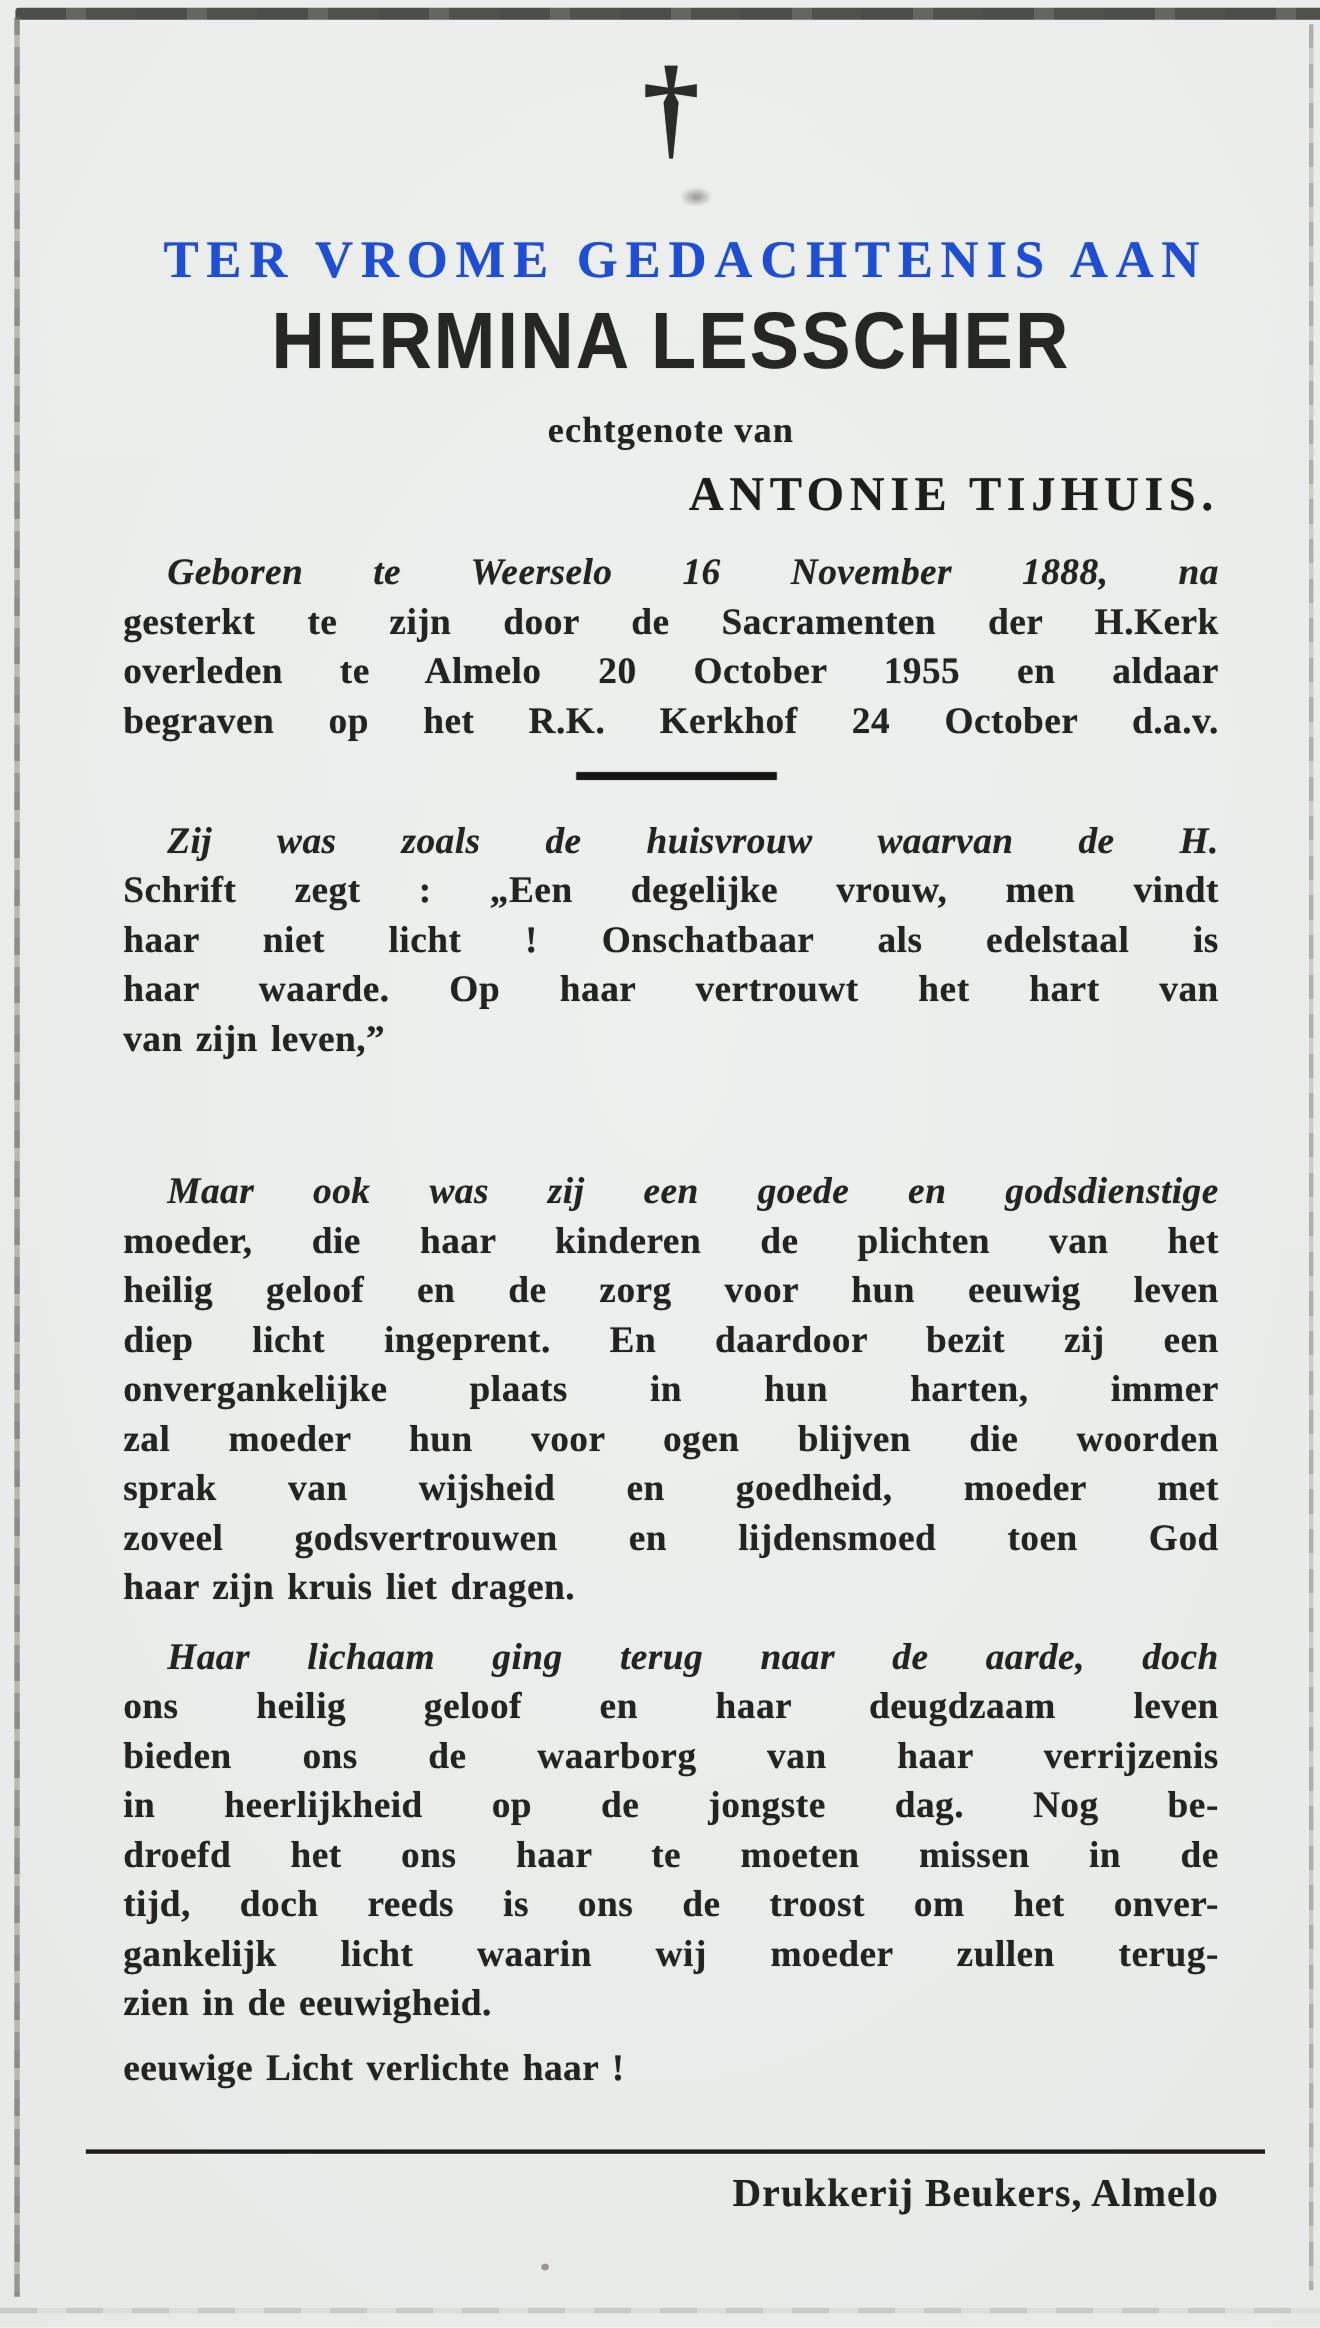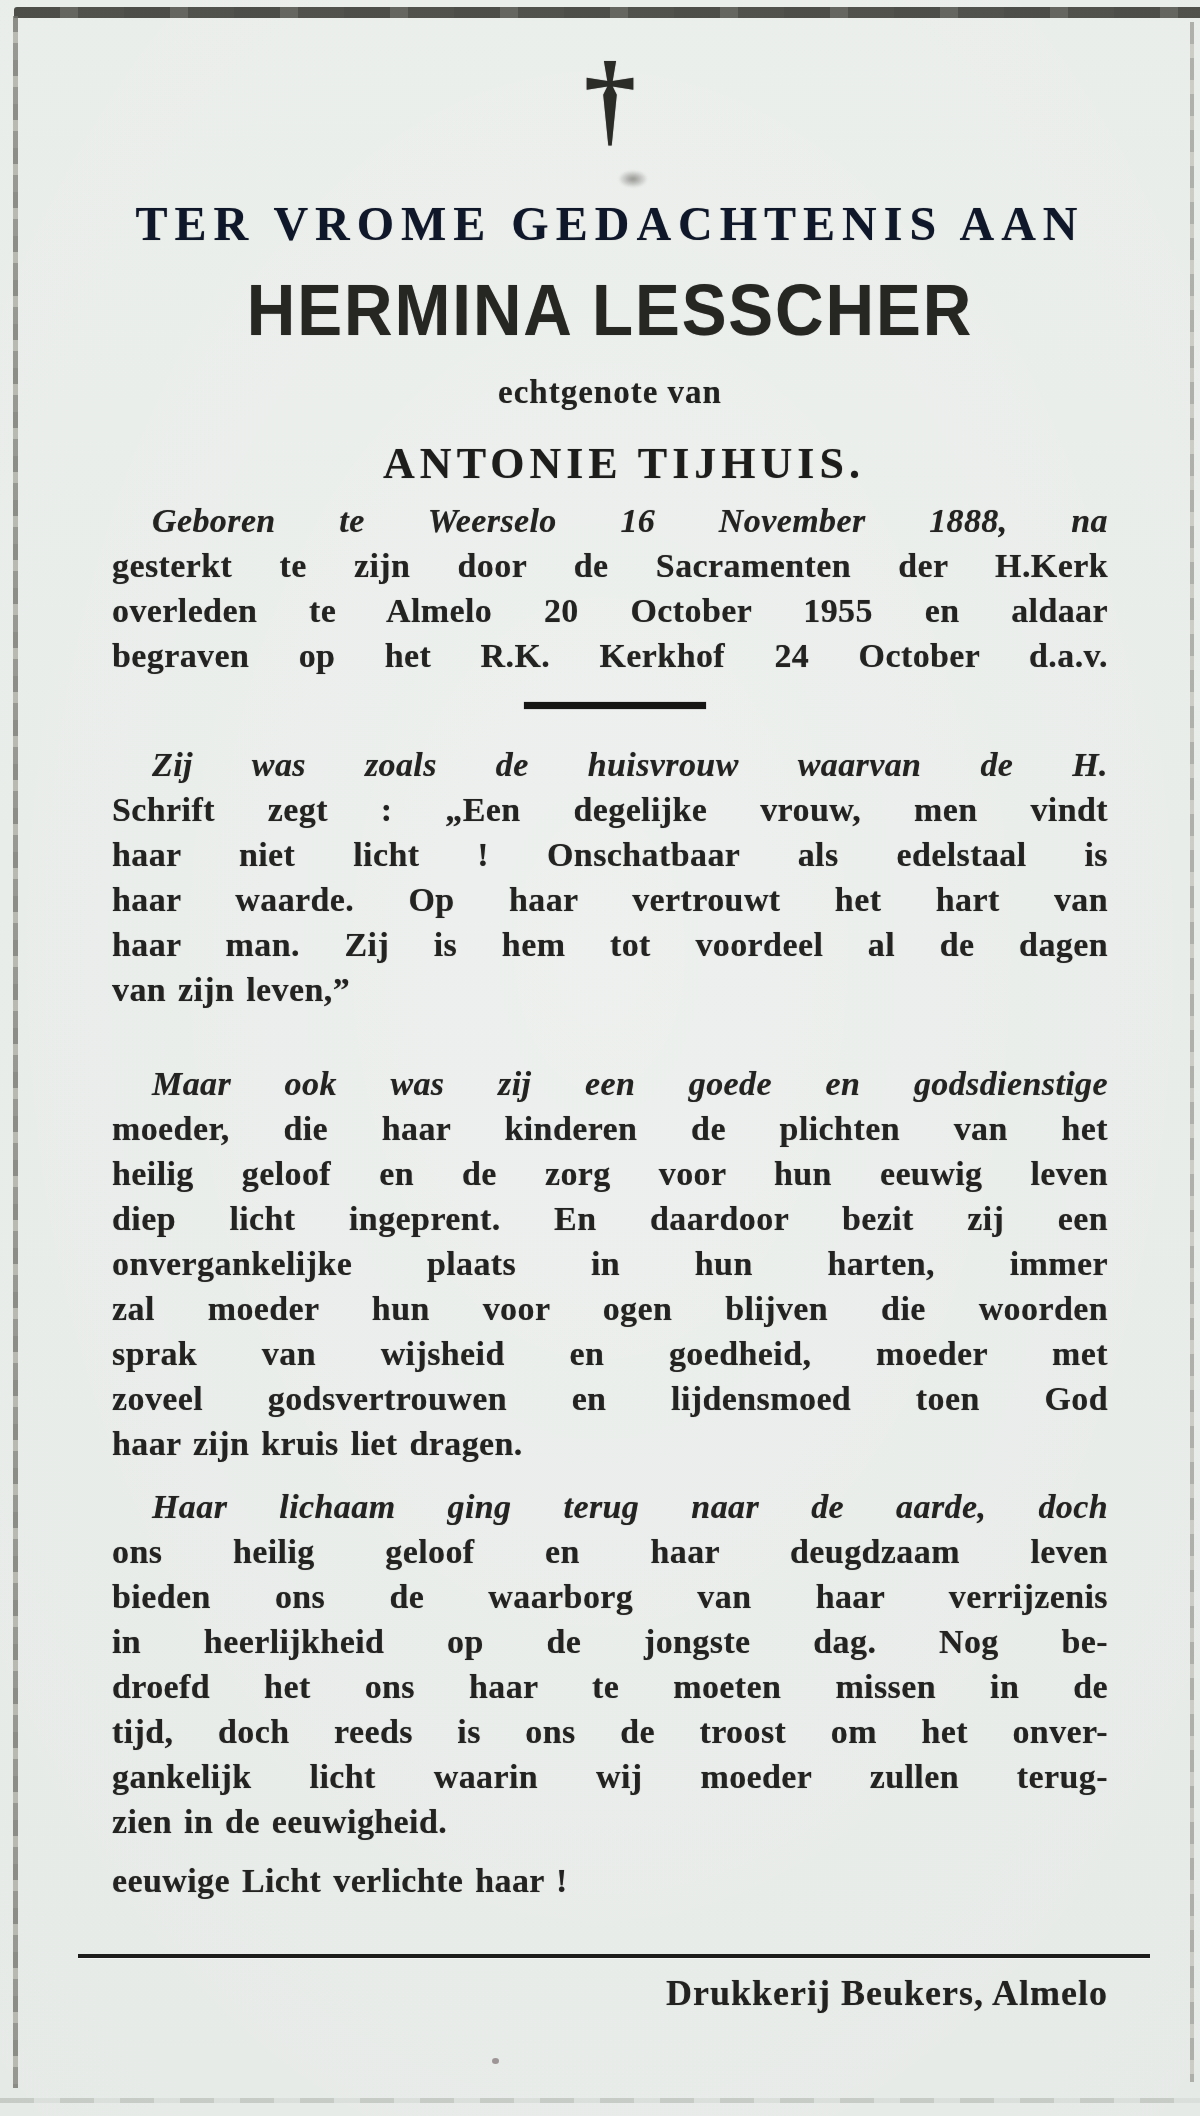--- a/index.html
+++ b/index.html
@@ -24,30 +24,30 @@
   .edge-bottom{position:absolute;left:0;top:2098px;width:1200px;height:5px;
     background:repeating-linear-gradient(90deg,#c3c8c3 0 34px,#dadedA 34px 60px);
     opacity:.9;}
   
   .cross{position:absolute;left:112px;top:46px;width:996px;text-align:center;
     font:700 104px/1 "Liberation Serif", serif;color:#2b2b28;text-shadow:0 0 1px rgba(0,0,0,.45);}
   .smudge{position:absolute;left:618px;top:170px;width:30px;height:18px;border-radius:50%;
     background:radial-gradient(ellipse at center, rgba(62,58,54,.5), rgba(62,58,54,0) 70%);filter:blur(1px);}
   .speck{position:absolute;left:492px;top:2058px;width:7px;height:6px;border-radius:50%;
     background:rgba(96,78,82,.55);filter:blur(.4px);}
-  .memorial{position:absolute;left:112px;top:198px;width:996px;margin:0;text-align:center;
-    font:700 48px/1.1 "Liberation Serif", serif;letter-spacing:7px;color:#0f172a;
+  .memorial{position:absolute;left:112px;top:198px;width:996px;margin:13px;text-align:center;
+    font:700 48px/1.1 "Liberation Serif", serif;letter-spacing:7px;color:#1d4ed8;
     text-shadow:0 0 1px rgba(0,0,0,.4);}
   .name{position:absolute;left:112px;top:272px;width:996px;margin:0;text-align:center;
     font:700 70px/1.1 "Liberation Sans", sans-serif;letter-spacing:2px;color:#262623;
     transform:scale(.96,1.04);text-shadow:0 0 1px rgba(0,0,0,.35);}
   .relation{position:absolute;left:112px;top:374px;width:996px;text-align:center;
     font:700 33px/1.1 "Liberation Serif", serif;letter-spacing:1px;color:#222220;
     text-shadow:0 0 1px rgba(0,0,0,.35);}
-  .spouse{position:absolute;left:112px;top:426px;width:996px;margin:14px;text-align:center;
+  .spouse{position:absolute;left:112px;top:426px;width:996px;margin:0;text-align:right;
     font:700 44px/1.1 "Liberation Serif", serif;letter-spacing:5px;color:#1d1d1b;
     text-shadow:0 0 1px rgba(0,0,0,.4);}
   
   .para{position:absolute;left:112px;width:996px;}
   .para-birth-death{top:498px;}
   .para-scripture{top:742px;}
   .para-mother{top:1041px;margin-top:20px;}
   .para-resurrection{top:1484px;}
   .para-prayer{top:1858px;}
   .line{font:700 34px/45px "Liberation Serif", serif;color:#232321;letter-spacing:.4px;
@@ -89,21 +89,20 @@
         <div class="line indent">Geboren te Weerselo 16 November 1888, na</div>
         <div class="line">gesterkt te zijn door de Sacramenten der H.Kerk</div>
         <div class="line">overleden te Almelo 20 October 1955 en aldaar</div>
         <div class="line">begraven op het R.K. Kerkhof 24 October d.a.v.</div>
       </div>
       <div class="para para-scripture">
         <div class="line indent">Zij was zoals de huisvrouw waarvan de H.</div>
         <div class="line">Schrift zegt : „Een degelijke vrouw, men vindt</div>
         <div class="line">haar niet licht ! Onschatbaar als edelstaal is</div>
         <div class="line">haar waarde. Op haar vertrouwt het hart van</div>
-        <div class="line">haar man. Zij is hem tot voordeel al de dagen</div>
         <div class="line lastline">van zijn leven,”</div>
       </div>
       <div class="para para-mother">
         <div class="line indent">Maar ook was zij een goede en godsdienstige</div>
         <div class="line">moeder, die haar kinderen de plichten van het</div>
         <div class="line">heilig geloof en de zorg voor hun eeuwig leven</div>
         <div class="line">diep licht ingeprent. En daardoor bezit zij een</div>
         <div class="line">onvergankelijke plaats in hun harten, immer</div>
         <div class="line">zal moeder hun voor ogen blijven die woorden</div>
         <div class="line">sprak van wijsheid en goedheid, moeder met</div>

